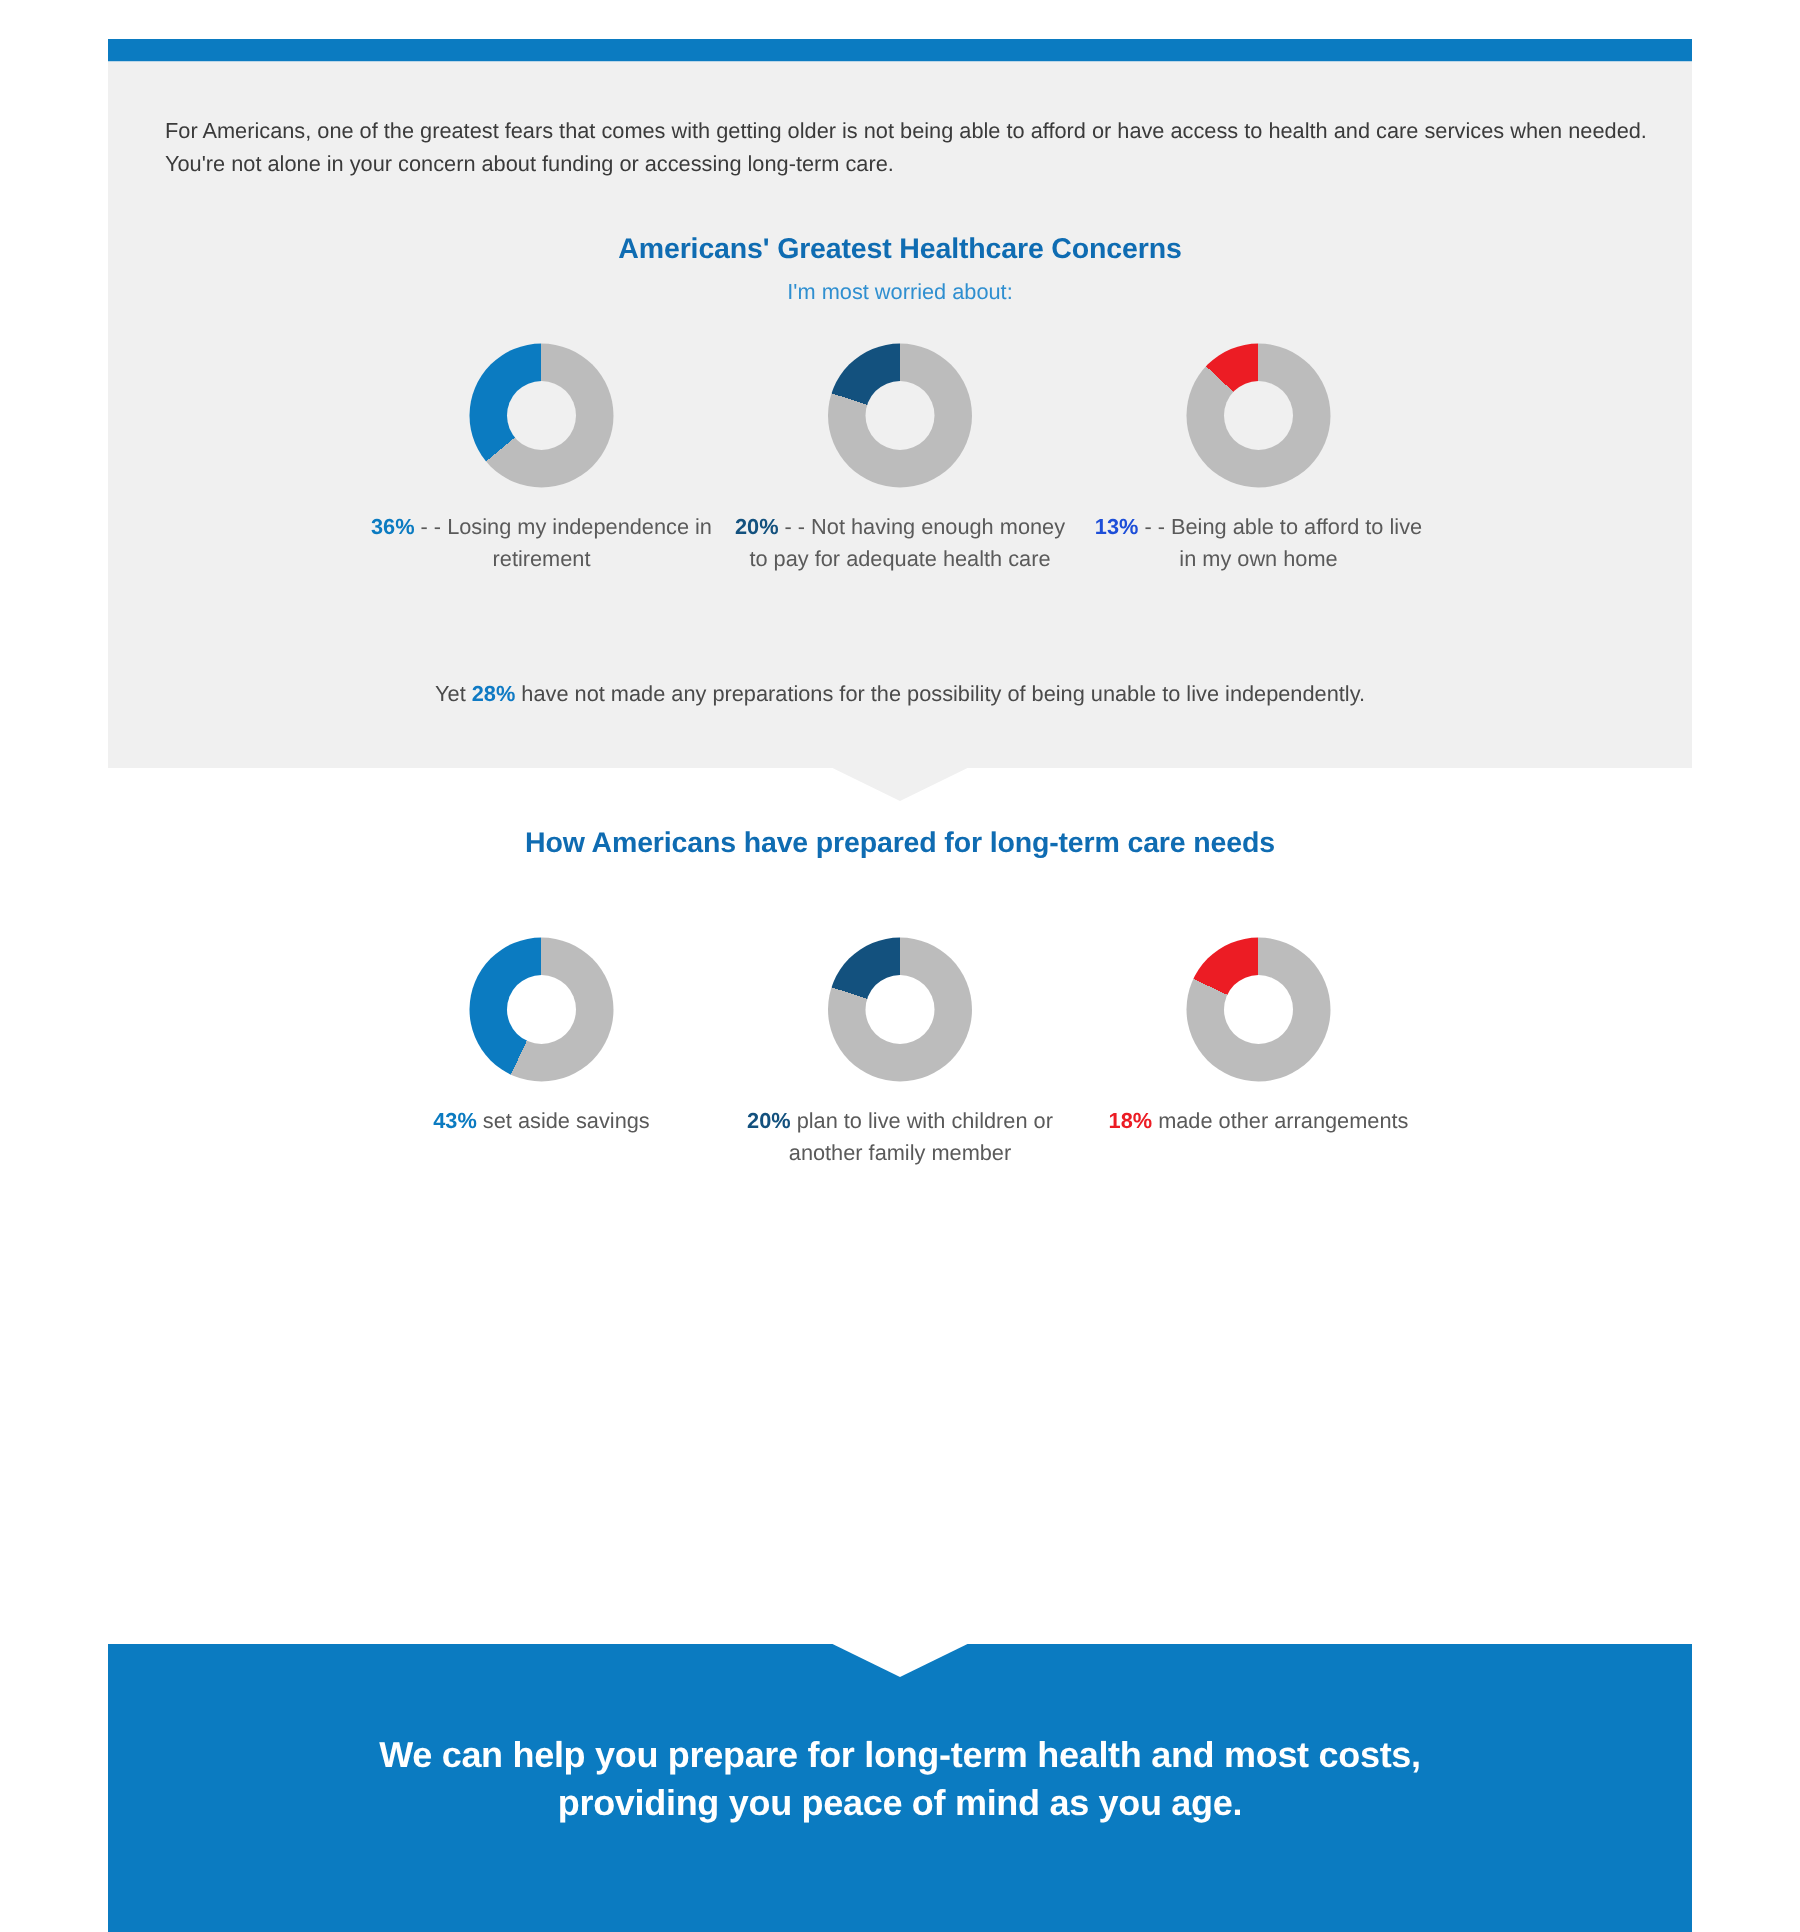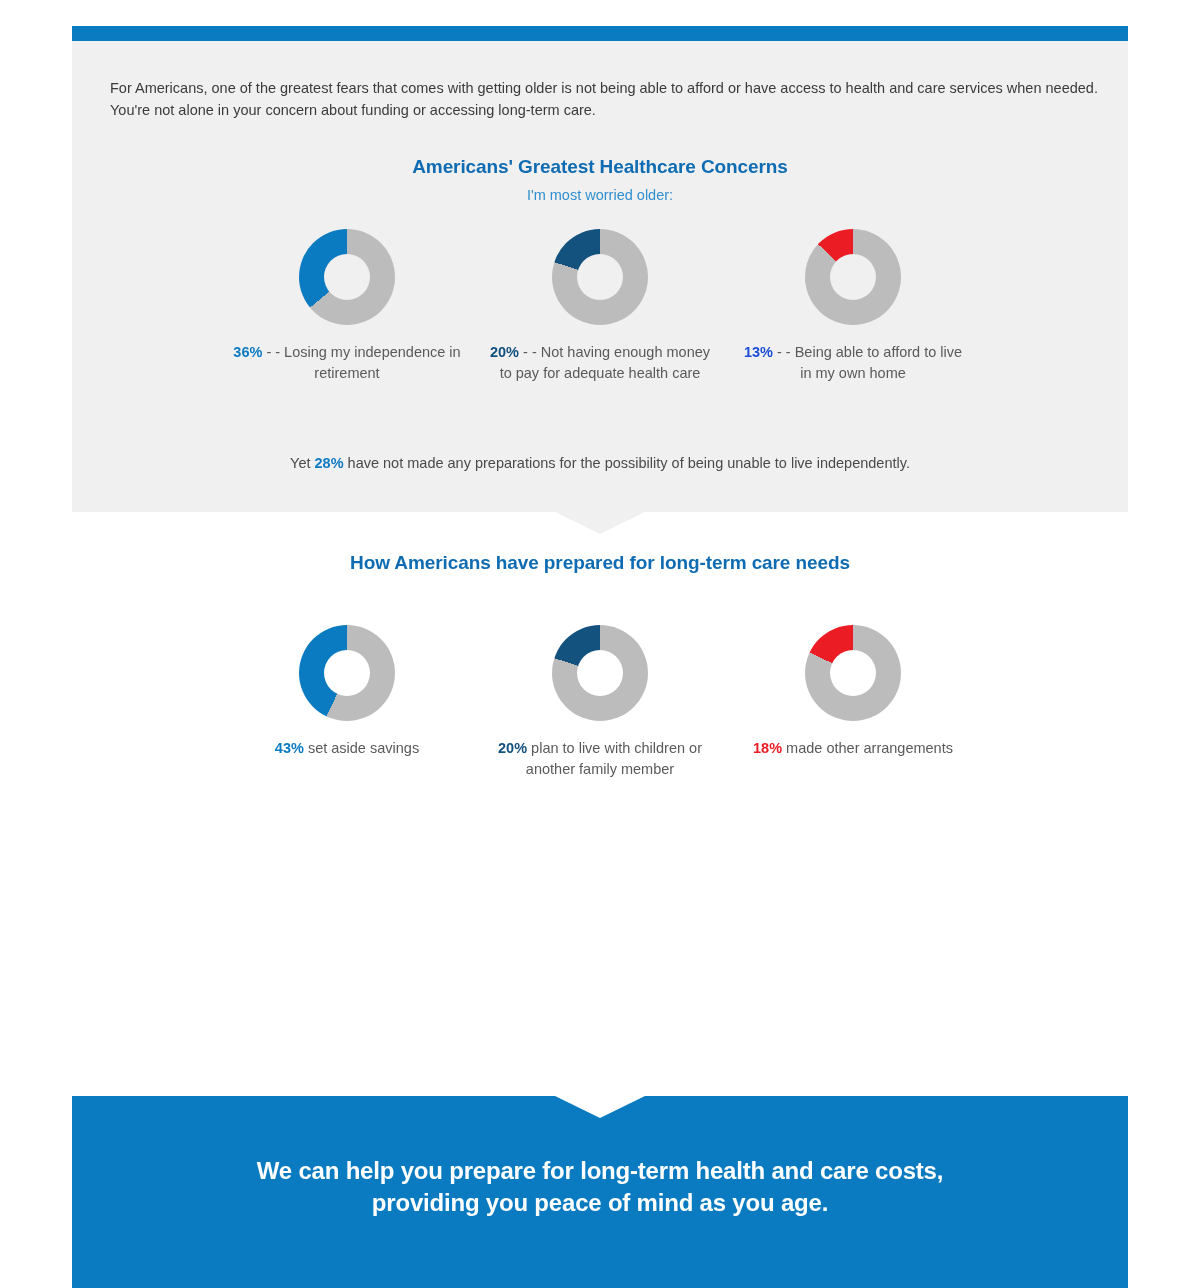--- a/index.html
+++ b/index.html
@@ -84,21 +84,20 @@
   .t1 { top: 115px; }
   .s1 { top: 146px; }
 
   
   .row {
     position: absolute;
     left: 0;
     width: 100%;
     display: flex;
     justify-content: center;
-    gap: 14px;
   }
 
   .cell {
     width: 239px;
     display: flex;
     flex-direction: column;
     align-items: center;
   }
 
   .donut {
@@ -184,21 +183,21 @@
 
 <div class="page">
 
   <div class="top-bar"></div>
 
   <div class="panel">
 
     <p class="intro">For Americans, one of the greatest fears that comes with getting older is not being able to afford or have access to health and care services when needed. You're not alone in your concern about funding or accessing long-term care.</p>
 
     <div class="section-title t1">Americans' Greatest Healthcare Concerns</div>
-    <div class="section-sub s1">I'm most worried older:</div>
+    <div class="section-sub s1">I'm most worried about:</div>
 
     <div class="row" id="row1" style="top:188px;">
         <div class="cell">
           <div class="donut" style="background: conic-gradient(rgb(188, 188, 188) 0deg, rgb(188, 188, 188) 230.4deg, rgb(11, 123, 193) 230.4deg, rgb(11, 123, 193) 360deg);">
             <div class="hole"></div>
           </div>
           <div class="caption"><span class="pct" style="color: rgb(11, 123, 193);">36%</span><span> - - Losing my independence in retirement</span></div>
         </div>
         <div class="cell">
           <div class="donut" style="background: conic-gradient(rgb(188, 188, 188) 0deg, rgb(188, 188, 188) 288deg, rgb(19, 81, 126) 288deg, rgb(19, 81, 126) 360deg);">
@@ -240,17 +239,17 @@
         <div class="donut" style="background: conic-gradient(rgb(188, 188, 188) 0deg, rgb(188, 188, 188) 295.2deg, rgb(236, 28, 36) 295.2deg, rgb(236, 28, 36) 360deg);">
           <div class="hole"></div>
         </div>
         <div class="caption"><span class="pct" style="color: rgb(236, 28, 36);">18%</span><span> made other arrangements</span></div>
       </div>
     </div>
 
   <div class="banner"></div>
   <div class="banner-notch"></div>
   <div class="banner-text">
-    <div>We can help you prepare for long-term health and care costs,</div>
+    <div>We can help you prepare for long-term health and most costs,</div>
     <div>providing you peace of mind as you age.</div>
   </div>
 
 </div>
 
 </body></html>

